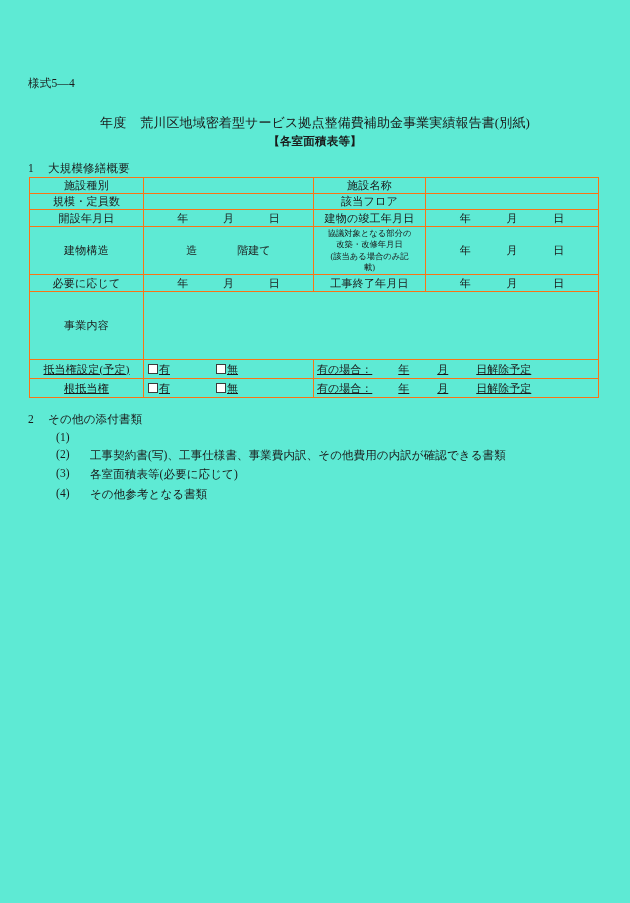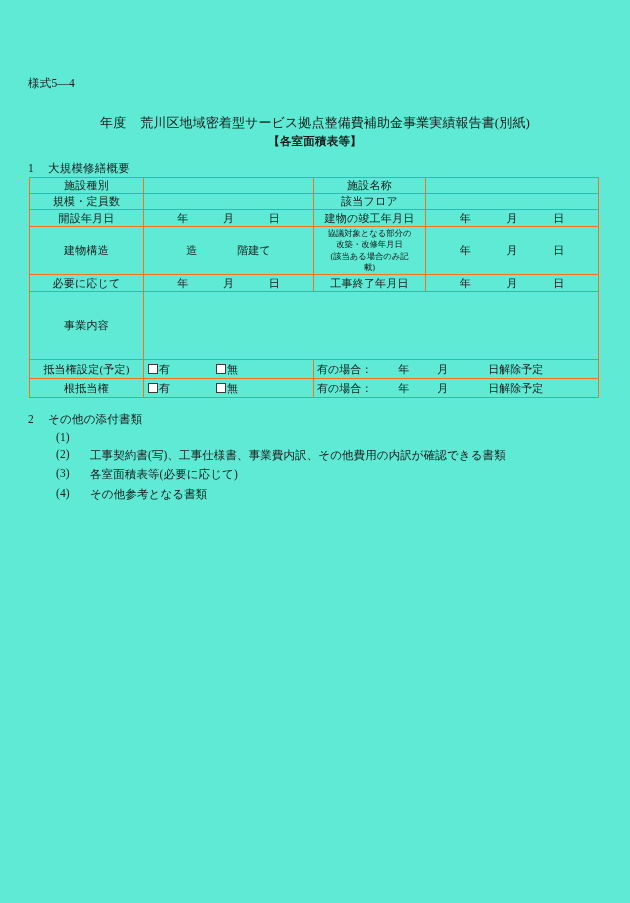--- a/index.html
+++ b/index.html
@@ -91,21 +91,21 @@
   .small-lbl {
     font-size: 8.3px;
     line-height: 1.25;
     letter-spacing: 0;
     padding: 2px 1px;
   }
   .h15 { height: 15px; }
   .h16 { height: 16px; }
   .h47 { height: 47px; }
   .h67 { height: 67px; }
-  .h18 { height: 18px; }
+  .h18 { height: 18px; text-decoration: underline; }
 
   
   .date-cell {
     display: flex;
     justify-content: space-around;
     align-items: center;
     padding: 0 16px;
   }
   .date-cell span { font-size: 11px; }
 
@@ -140,21 +140,21 @@
   .cond-cell {
     display: flex;
     align-items: center;
     font-size: 11px;
     padding-left: 3px;
     text-align: center;
     white-space: nowrap;
   }
   .cond-cell .y  { margin-left: 26px; }
   .cond-cell .m  { margin-left: 28px; }
-  .cond-cell .d  { margin-left: 40px; }
+  .cond-cell .d  { margin-left: 28px; }
 
   
   .attach-list {
     position: absolute;
     left: 56px;
     top: 431px;
     font-size: 11.5px;
   }
   .attach-item {
     display: flex;

